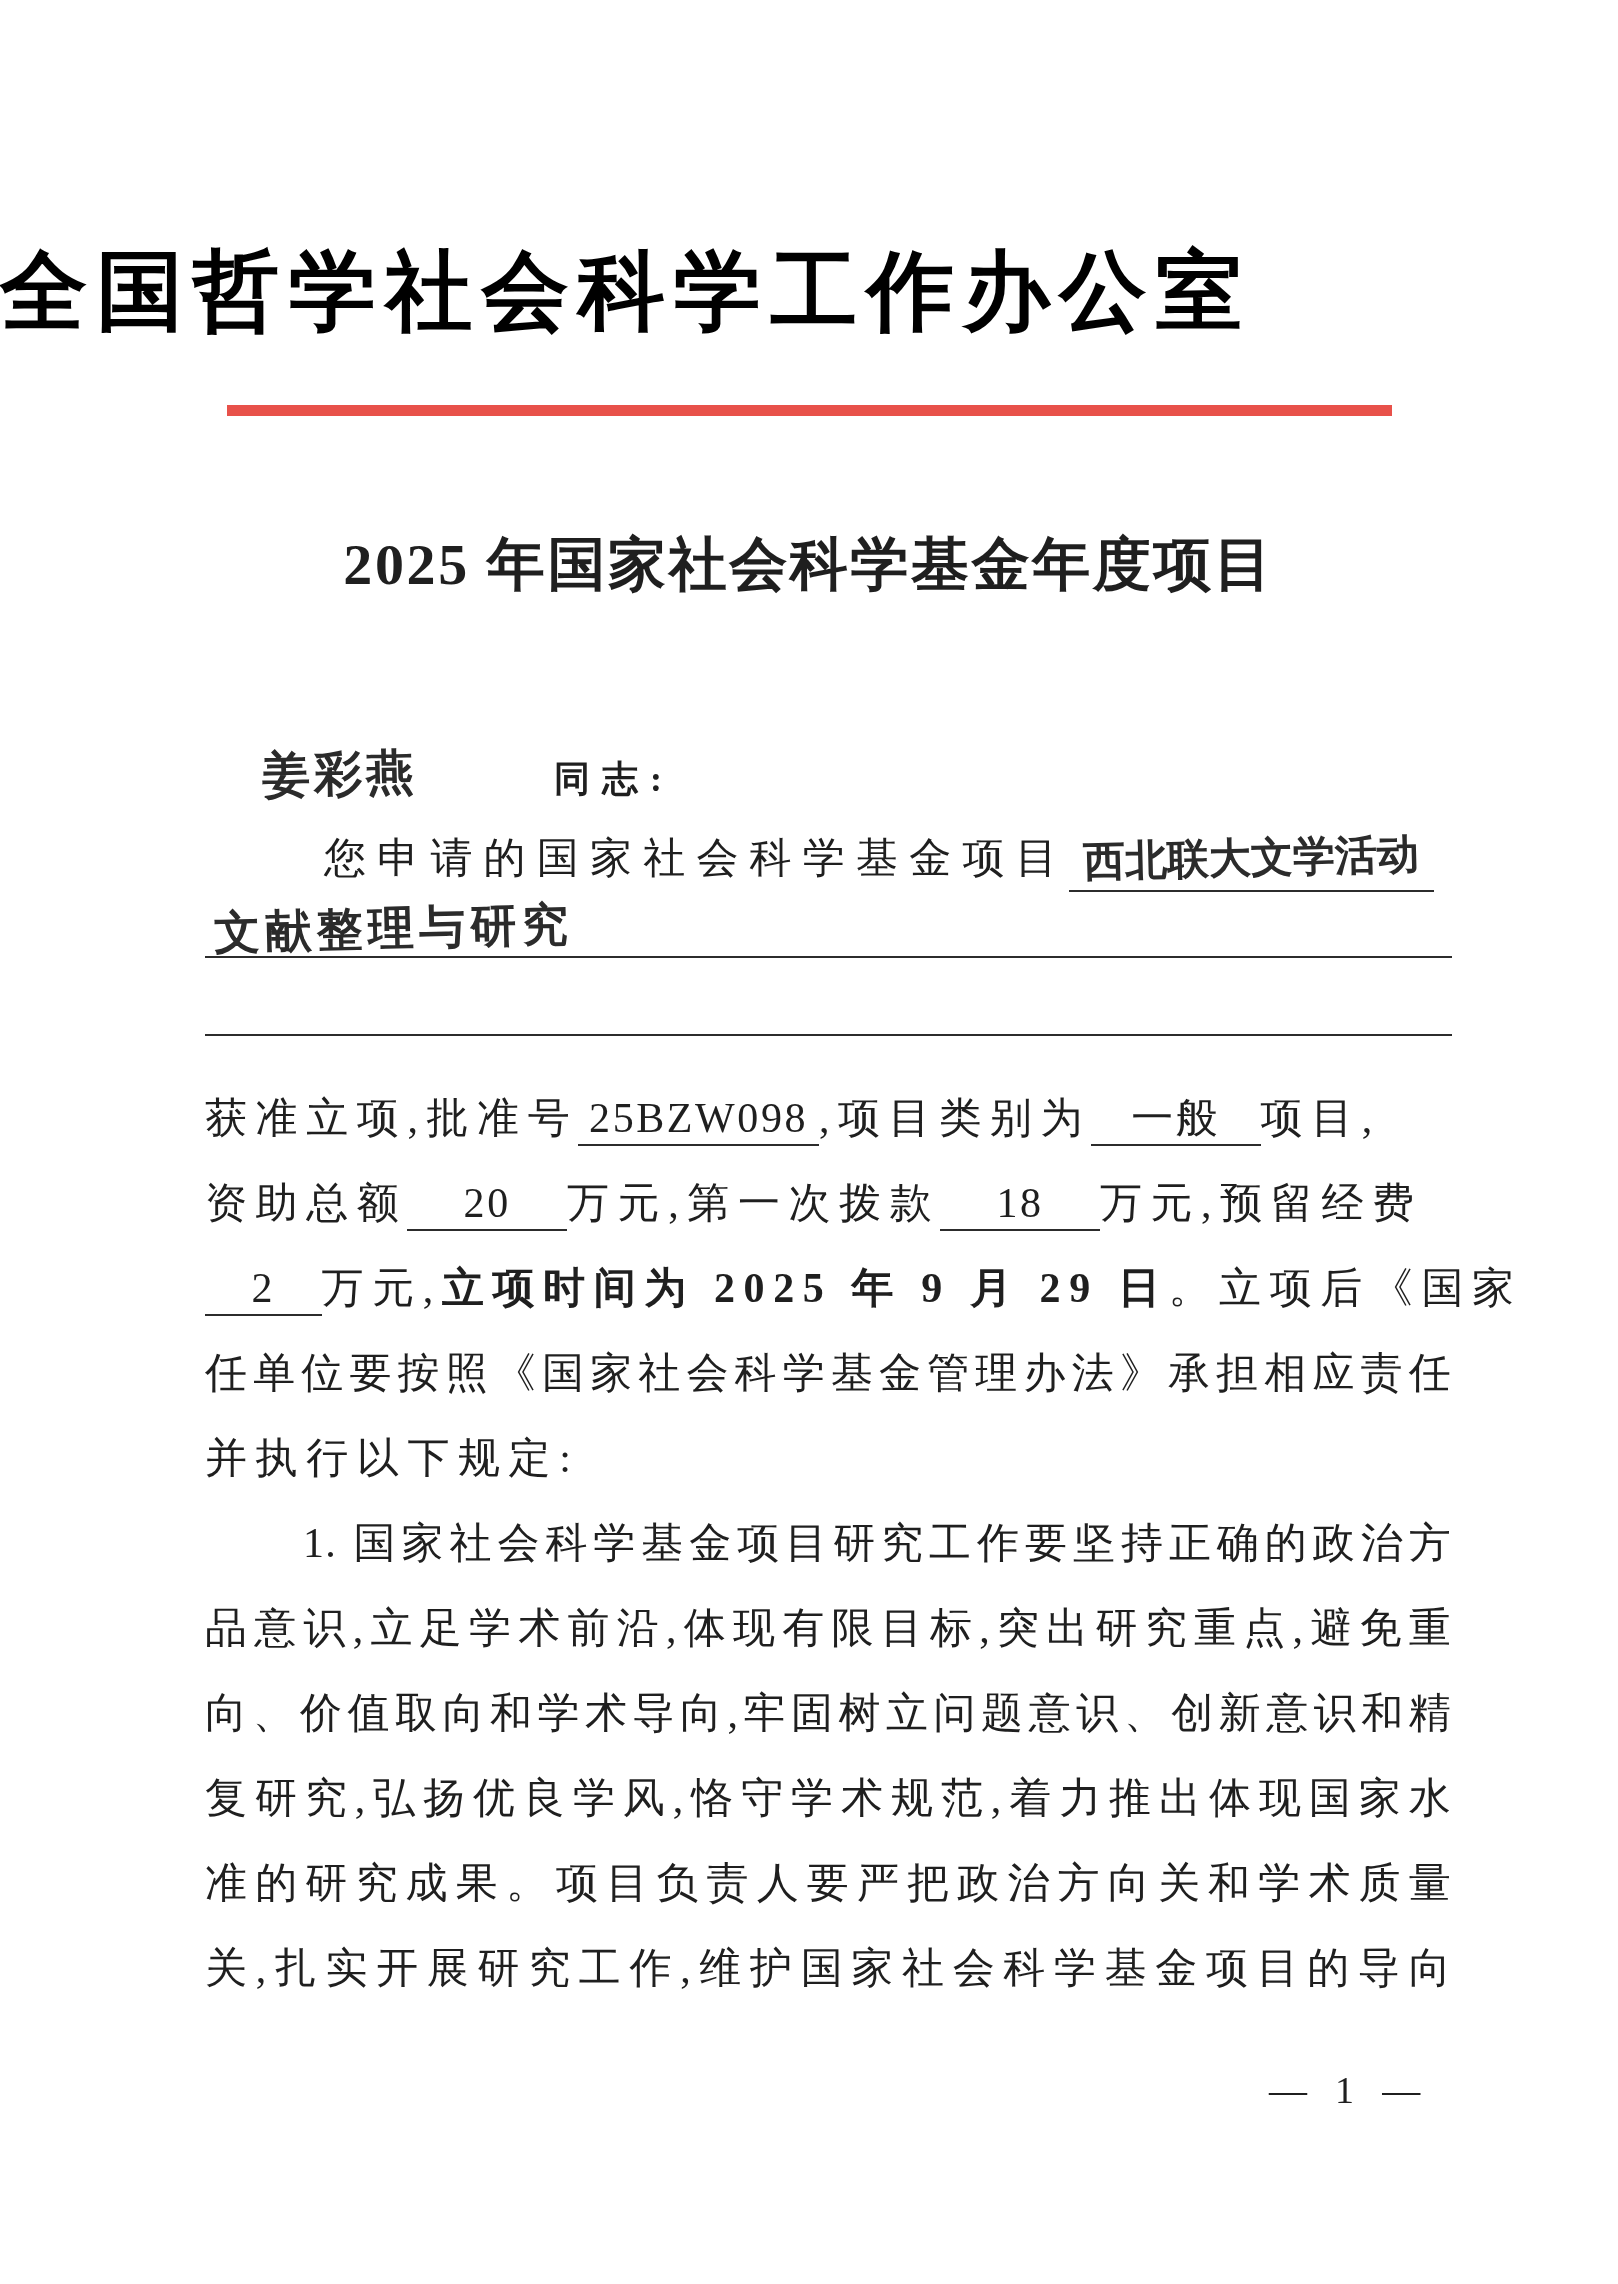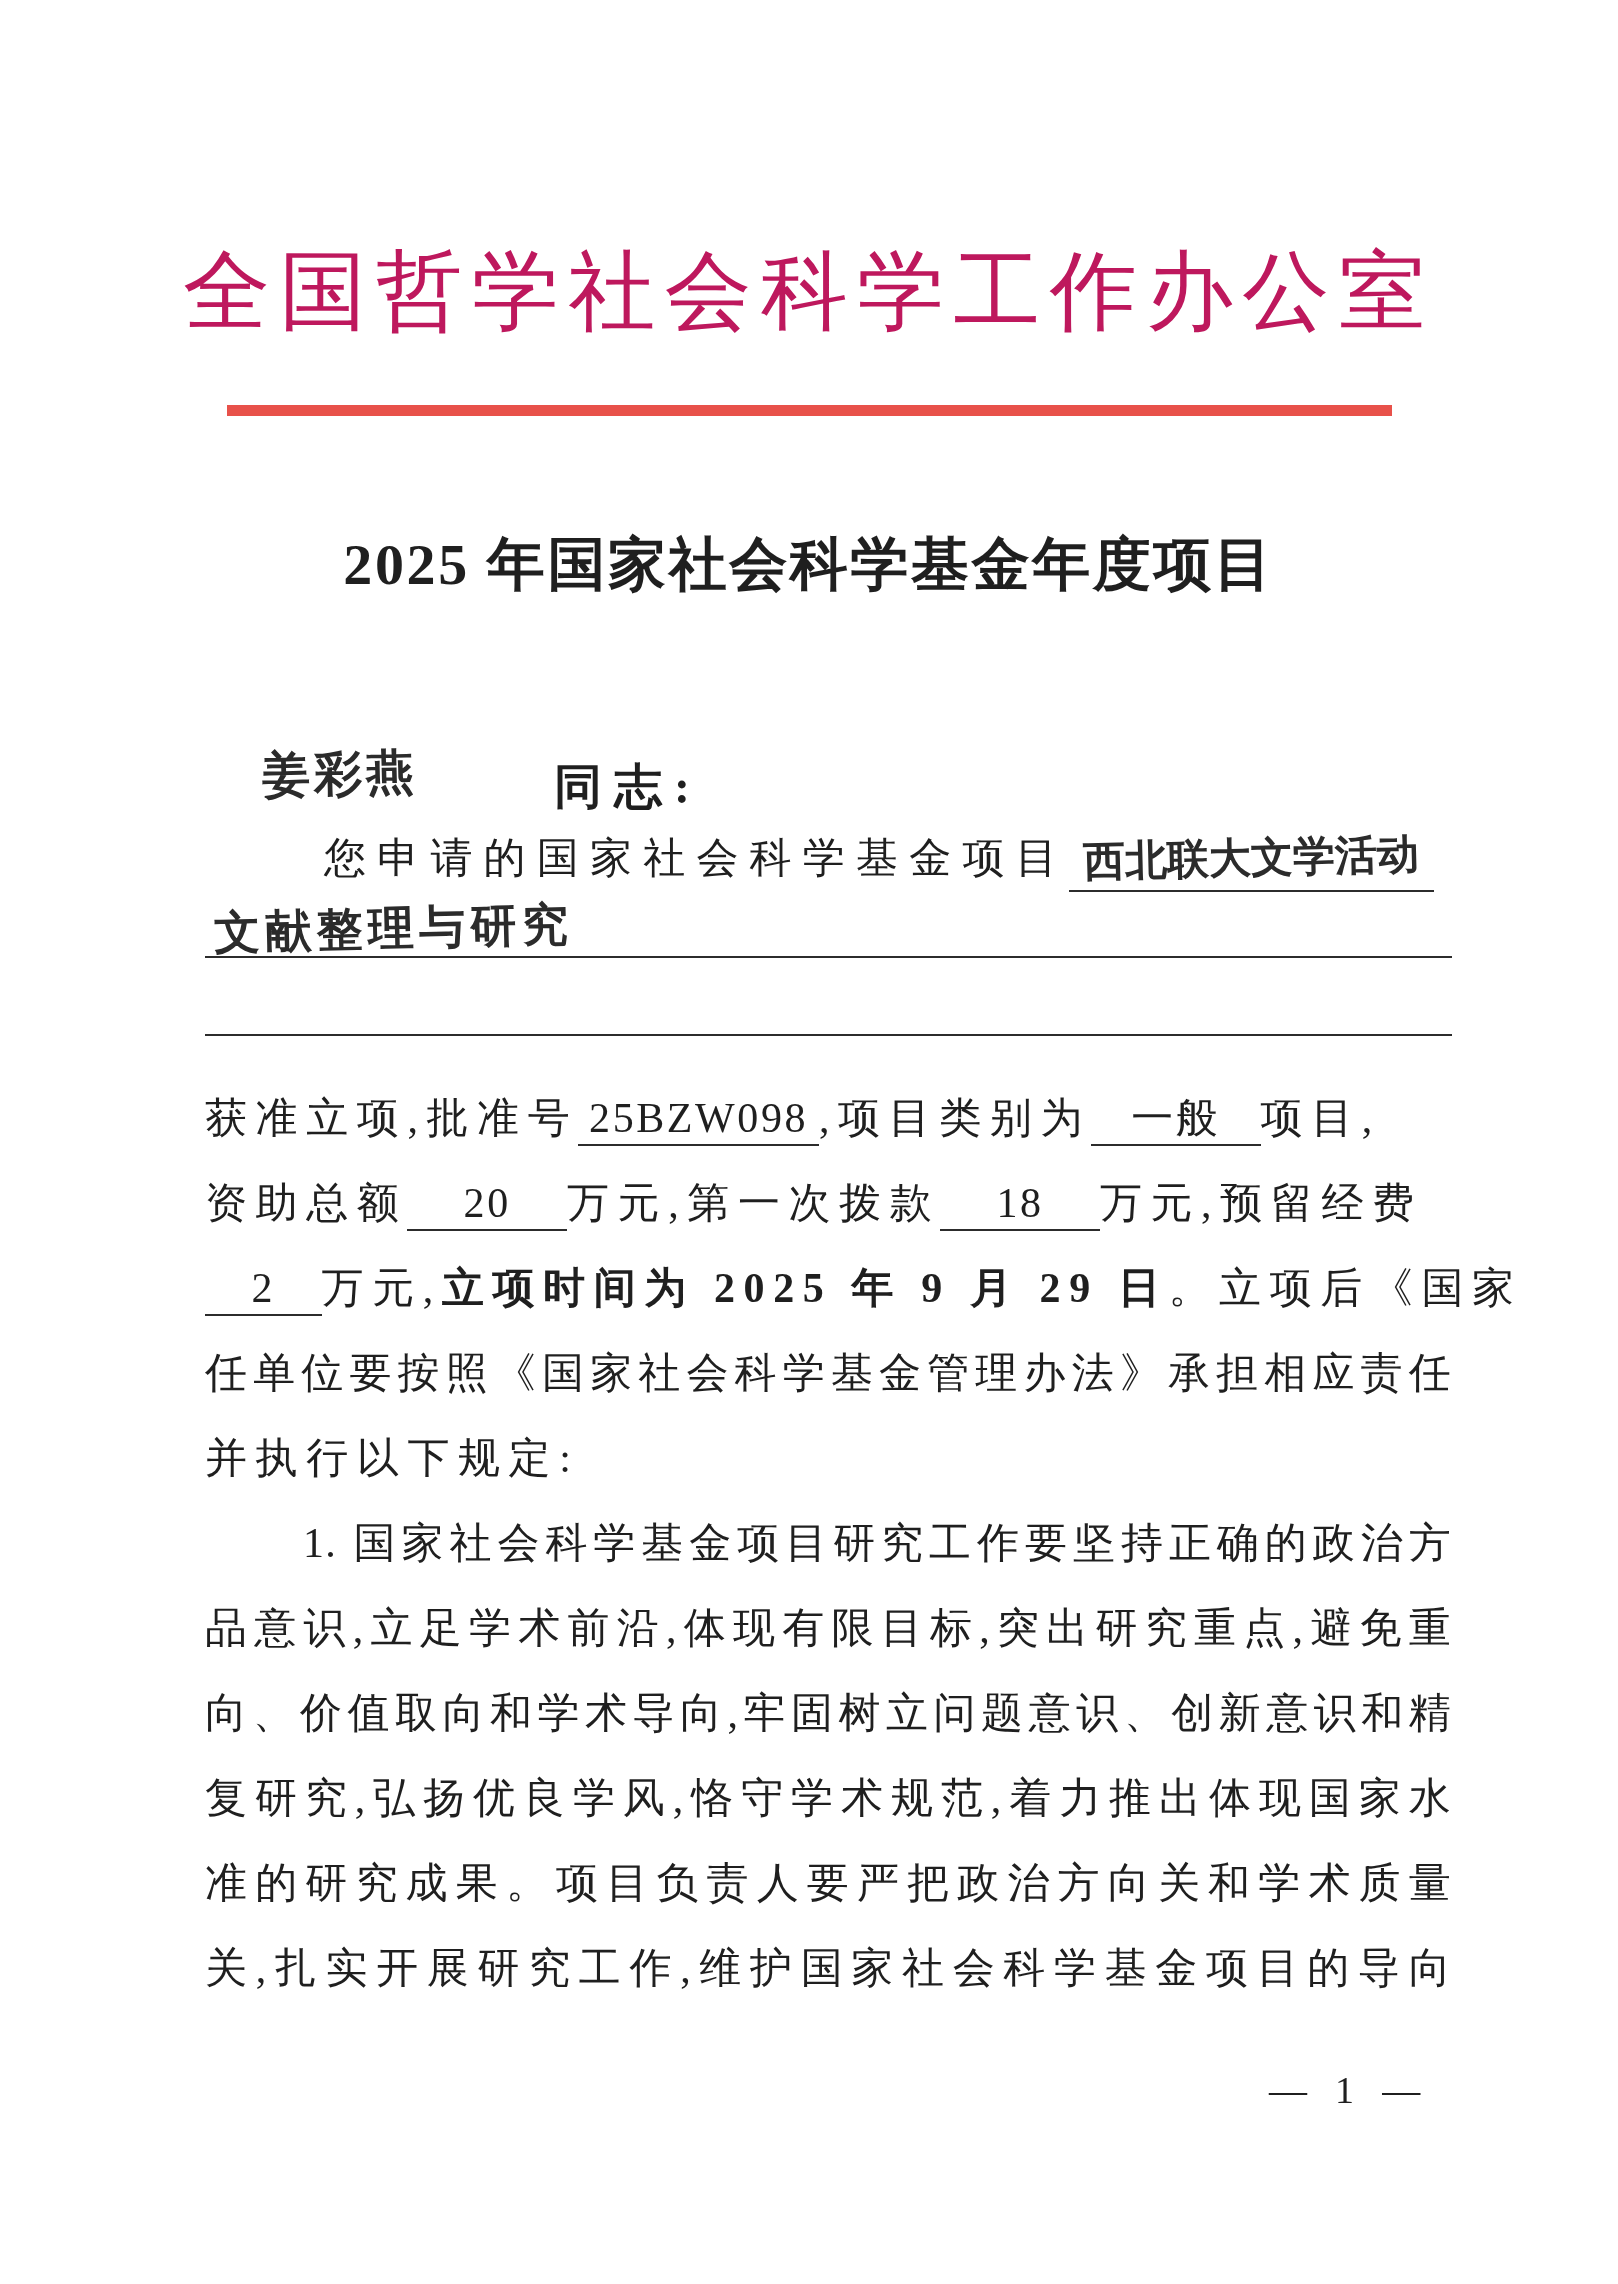--- a/index.html
+++ b/index.html
@@ -20,24 +20,23 @@
     inset: 0;
     background: #ffffff;
   }
 
   
   .org-header {
     position: absolute;
     top: 233px;
     left: 0;
     width: 100%;
-    text-align: center;
-    color: #be185d;
+    color: #000000;
     font-size: 87px;
-    font-weight: 400;
+    font-weight: 700;
     letter-spacing: 9.3px;
     white-space: nowrap;
   }
   .red-rule {
     position: absolute;
     top: 405px;
     left: 227px;
     width: 1165px;
     height: 11.2px;
     background: #e8514a;
@@ -79,21 +78,21 @@
     position: absolute;
     top: 742px;
     left: 262px;
     font-size: 48px;
     letter-spacing: 4px;
   }
   .comrade-label {
     position: absolute;
     top: 755px;
     left: 554px;
-    font-size: 48px;
+    font-size: 36px;
     letter-spacing: 12px;
     font-weight: 600;
   }
 
   
   .intro-line1 {
     position: absolute;
     top: 830px;
     left: 205px;
     width: 1276px;

